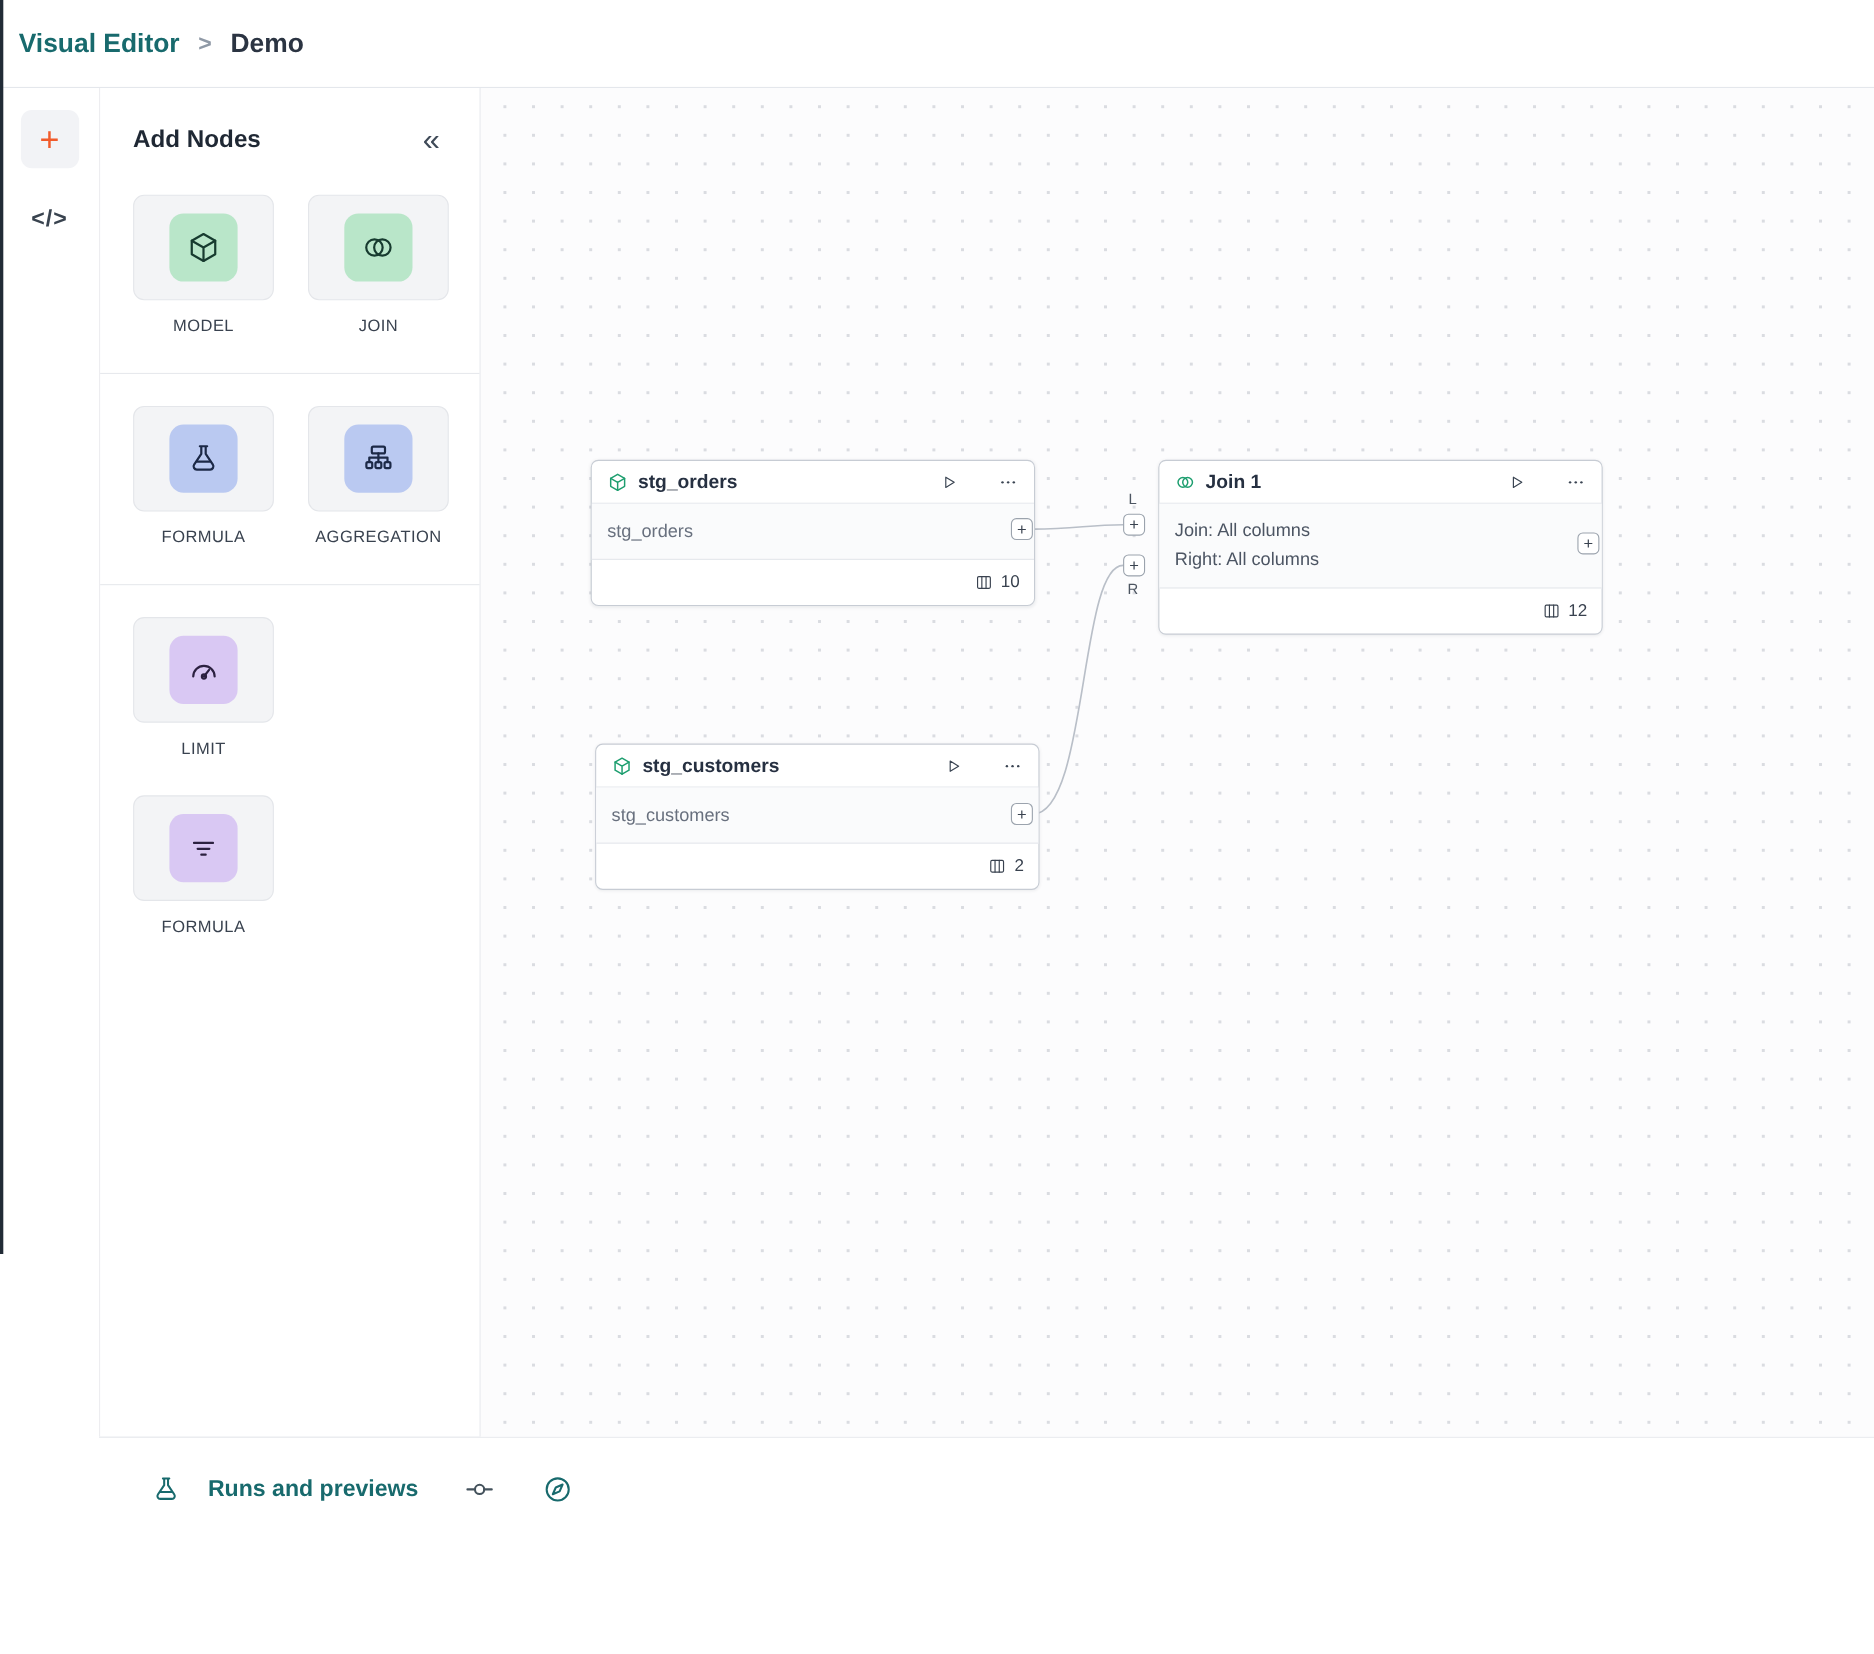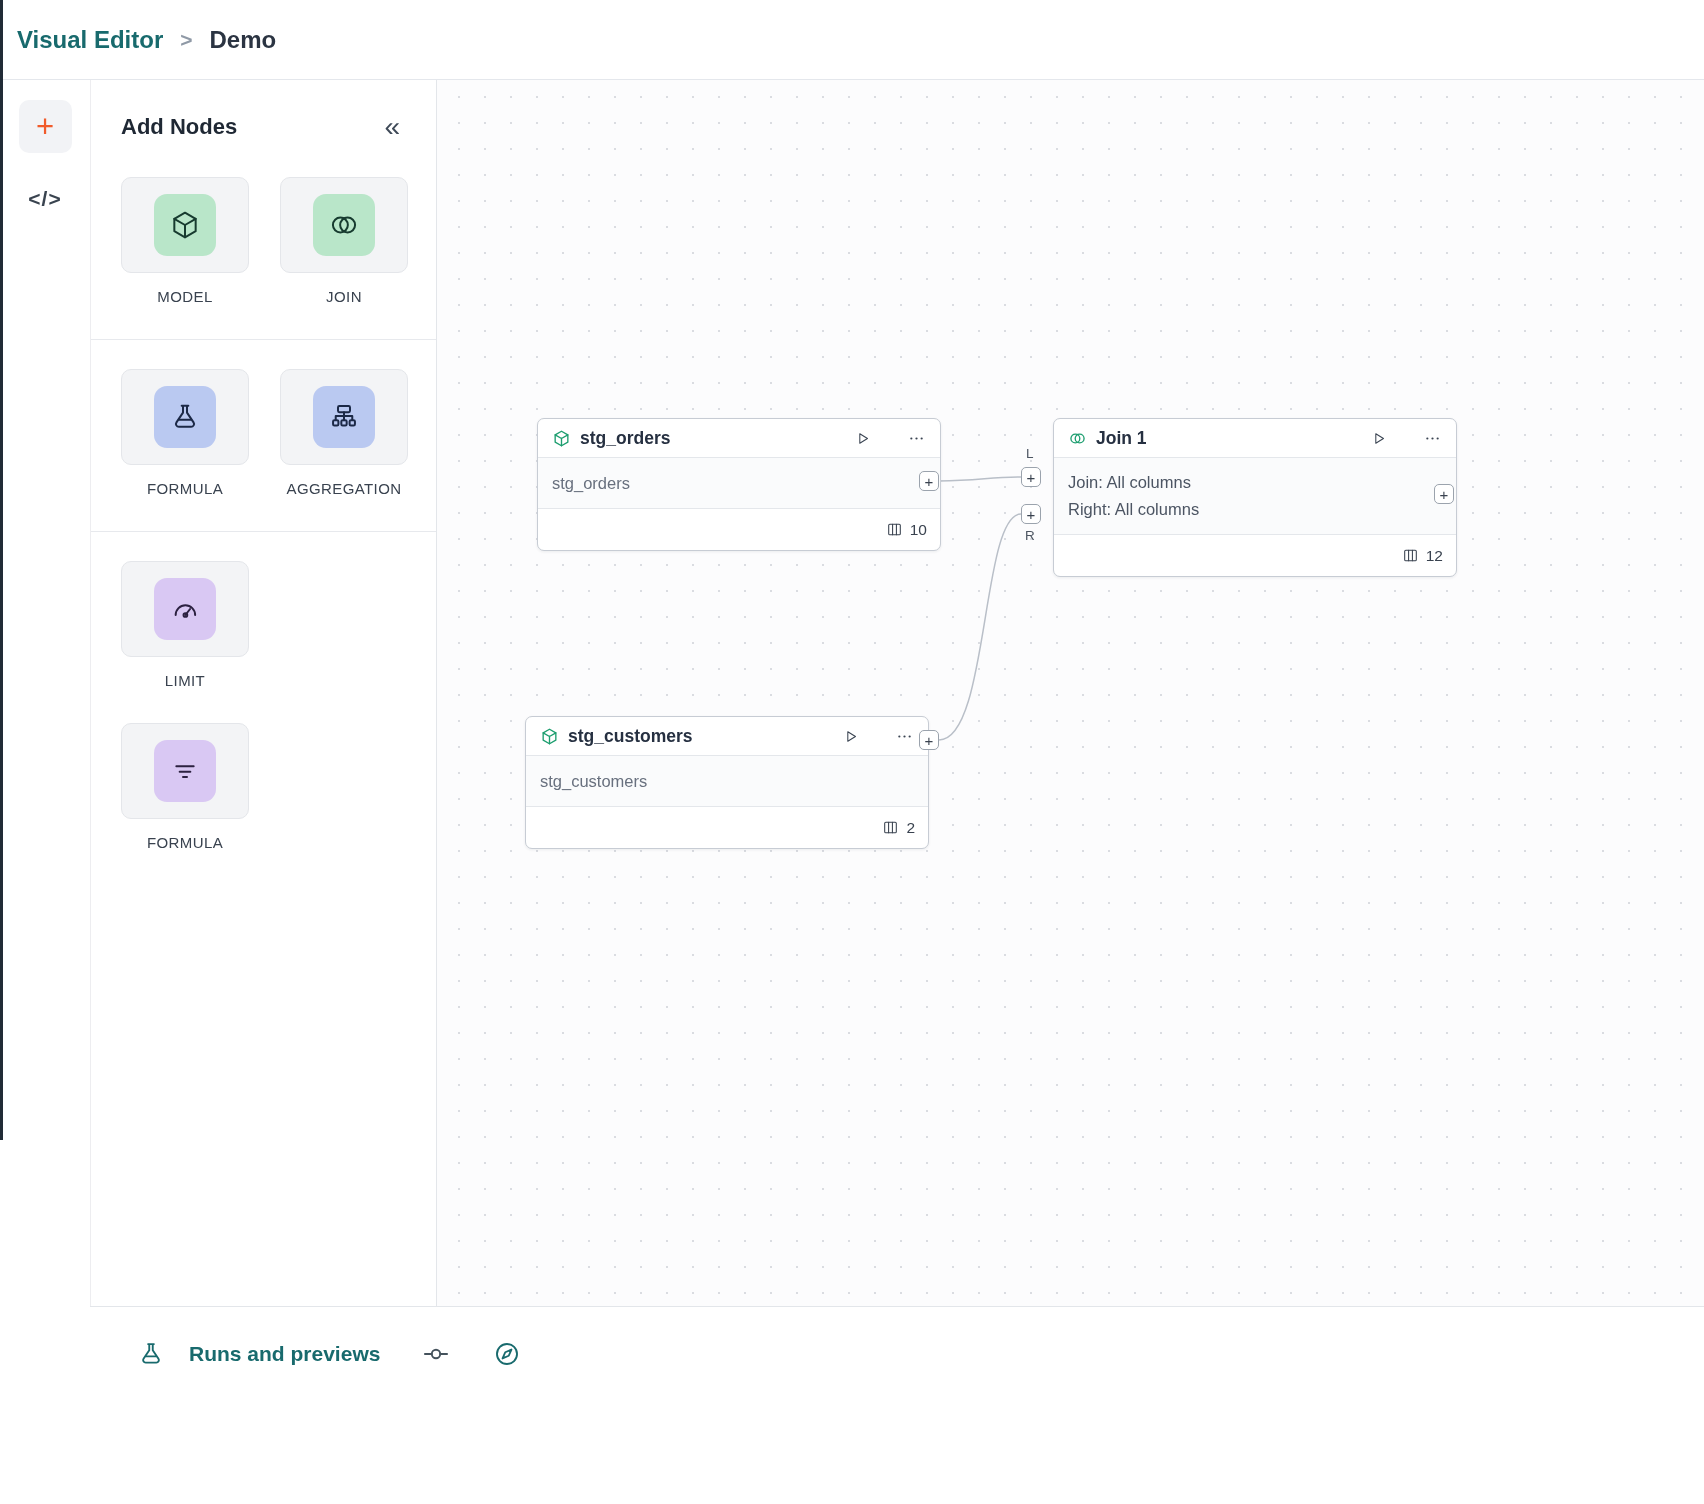--- a/index.html
+++ b/index.html
@@ -223,21 +223,21 @@
               <span class="col-icon">
                 <svg viewBox="0 0 24 24">
                     <rect x="3.8" y="4.5" width="16.4" height="15" rx="1.6"></rect>
                     <path d="M9.3 4.5v15M14.7 4.5v15"></path>
                   </svg>
               </span>
               <span>10</span>
             </div>
           </div>
 
-          <div class="node" style="left:88px; top:596px;margin-top:40px;">
+          <div class="node" style="left:104px; top:596px;">
             <div class="node-head">
               <span class="n-icon">
                 <svg viewBox="0 0 24 24">
                     <path d="M12 2.8l8 4.6v9.2l-8 4.6-8-4.6V7.4z"></path>
                     <path d="M4 7.4l8 4.6 8-4.6M12 12v9.2"></path>
                   </svg>
               </span>
               <span class="n-title">stg_customers</span>
               <button class="n-play">
                 <svg viewBox="0 0 24 24">

